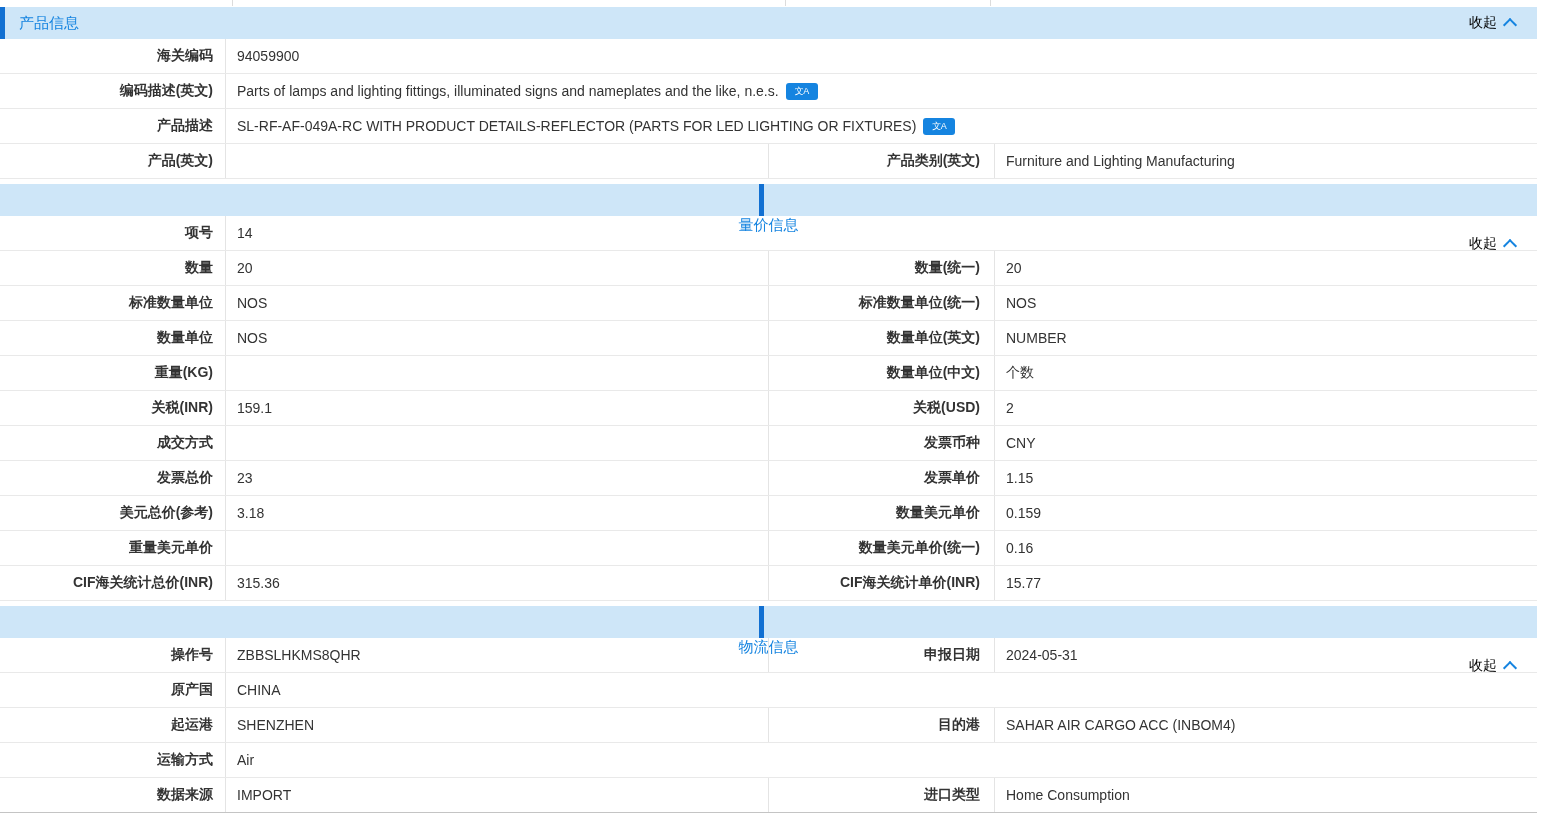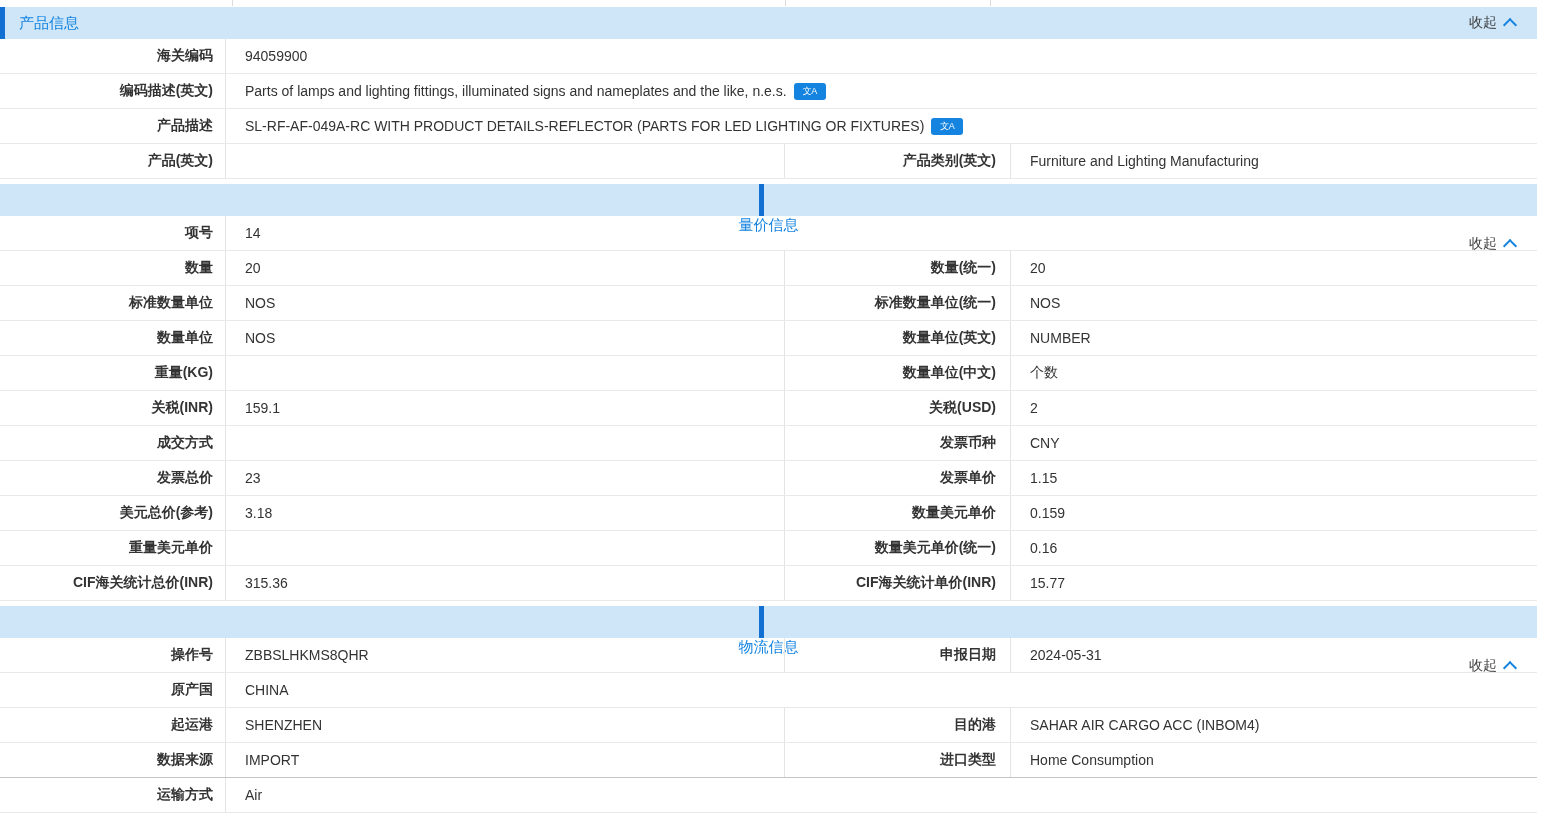--- a/index.html
+++ b/index.html
@@ -11,30 +11,30 @@
   .content{width:1537px;}
   .top-strip{position:relative;height:7px;background:#fff;}
   .tick{position:absolute;top:0;width:1px;height:6px;background:#dcdcdc;}
   .sec-header{
     height:32px;background:#cee6f8;display:flex;align-items:center;
   }
   .sec-header.mt{margin-top:5px;flex-direction:column;}
   .accent{width:5px;height:32px;background:#1270d2;margin-right:14px;flex:none;}
   .sec-title{color:#1584e0;font-size:15px;white-space:nowrap;}
   .collapse{
-    margin-left:auto;padding-right:22px;color:#404040;display:flex;
+    margin-left:auto;padding-right:22px;color:#000000;display:flex;
     align-items:center;cursor:pointer;font-size:14px;user-select:none;
   }
   .chev{
     width:8px;height:8px;border-left:2px solid #1584e0;border-top:2px solid #1584e0;
     transform:rotate(45deg);margin-left:8px;margin-top:4px;flex:none;
   }
   .row{
     display:flex;height:35px;align-items:stretch;
-    border-bottom:1px solid #e9e9e9;box-sizing:border-box;background:#fff;gap:8px;
+    border-bottom:1px solid #e9e9e9;box-sizing:border-box;background:#fff;
   }
   .row.last{border-bottom-color:#c4c4c4;}
   .cell{display:flex;align-items:center;box-sizing:border-box;overflow:hidden;}
   .lbl{
     width:226px;flex:none;justify-content:flex-end;padding-right:12px;
     font-weight:700;border-right:1px solid #e4e4e4;white-space:nowrap;
   }
   .val{flex:1;padding-left:11px;white-space:nowrap;}
   .row.double .val{flex:none;width:542px;}
   .lbl2{
@@ -239,29 +239,29 @@
     <div class="row double">
       <div class="cell lbl">起运港</div>
       <div class="cell val">
         <span>SHENZHEN</span>
       </div>
       <div class="cell lbl2">目的港</div>
       <div class="cell val2">
         <span>SAHAR AIR CARGO ACC (INBOM4)</span>
       </div>
     </div>
+    <div class="row">
+      <div class="cell lbl">运输方式</div>
+      <div class="cell val">
+        <span>Air</span>
+      </div>
+    </div>
     <div class="row double last">
       <div class="cell lbl">数据来源</div>
       <div class="cell val">
         <span>IMPORT</span>
       </div>
       <div class="cell lbl2">进口类型</div>
       <div class="cell val2">
         <span>Home Consumption</span>
-      </div>
-    </div>
-    <div class="row">
-      <div class="cell lbl">运输方式</div>
-      <div class="cell val">
-        <span>Air</span>
       </div>
     </div>
   </div>
 
 </body></html>

